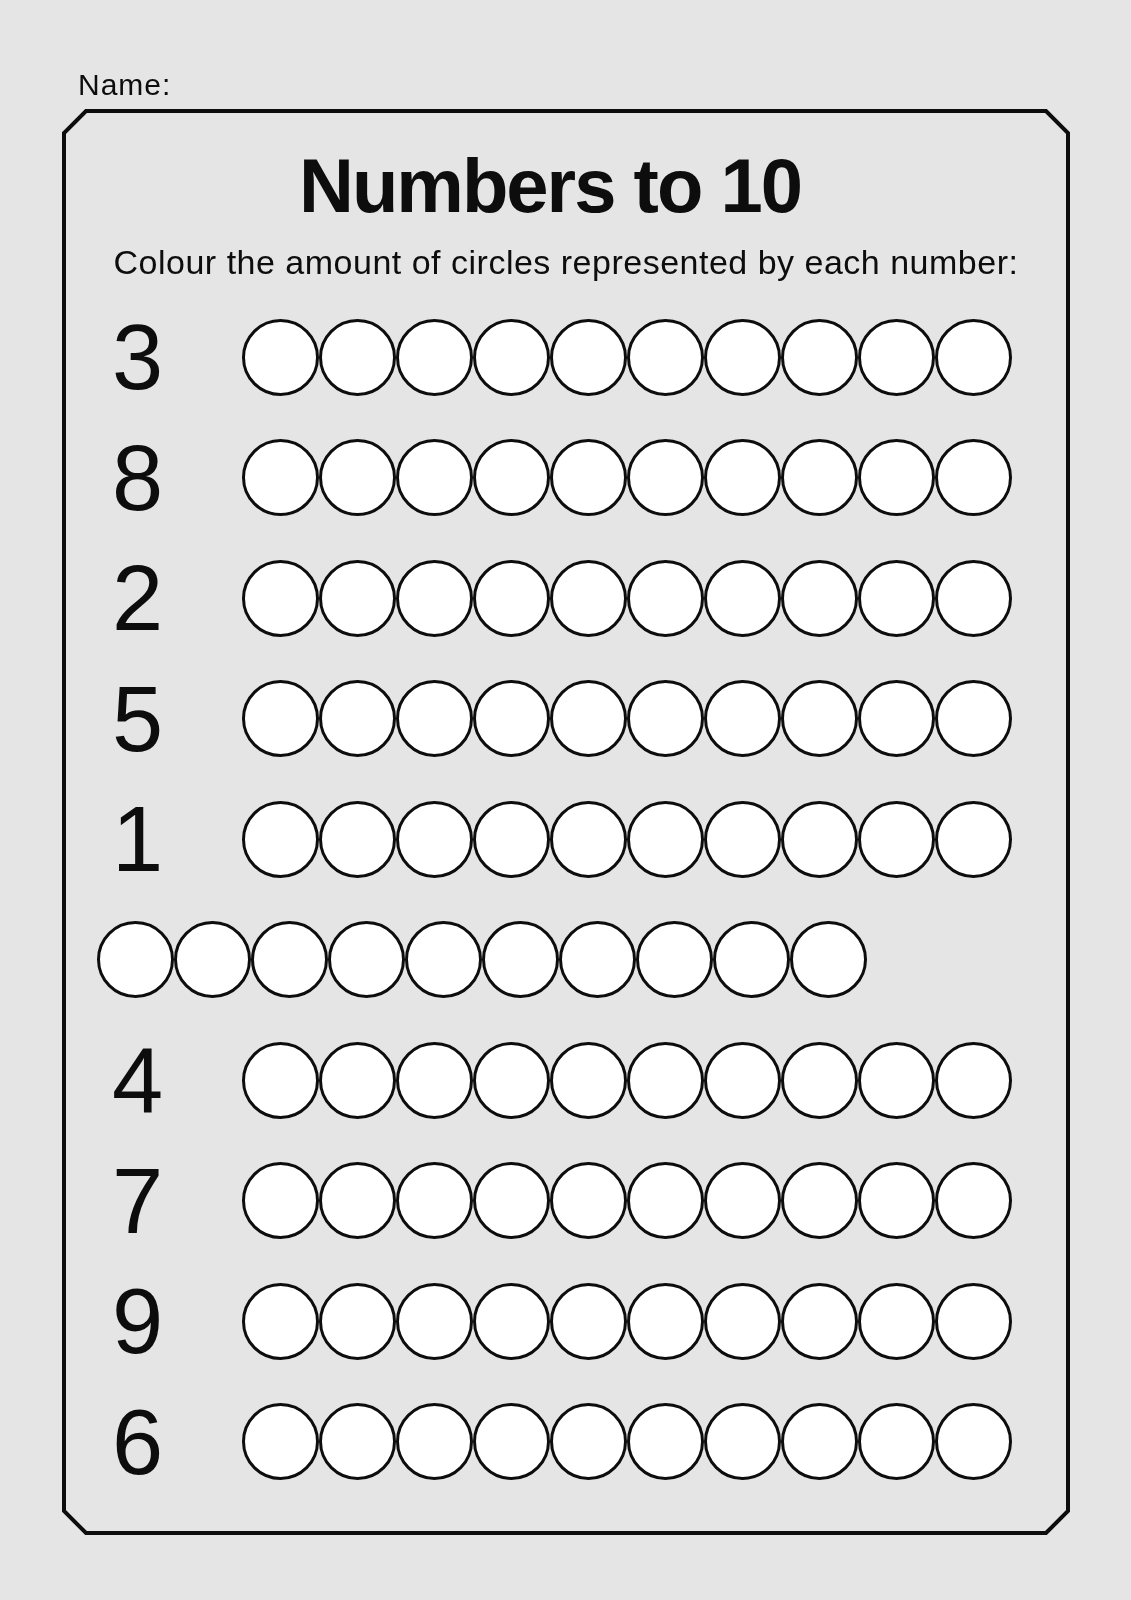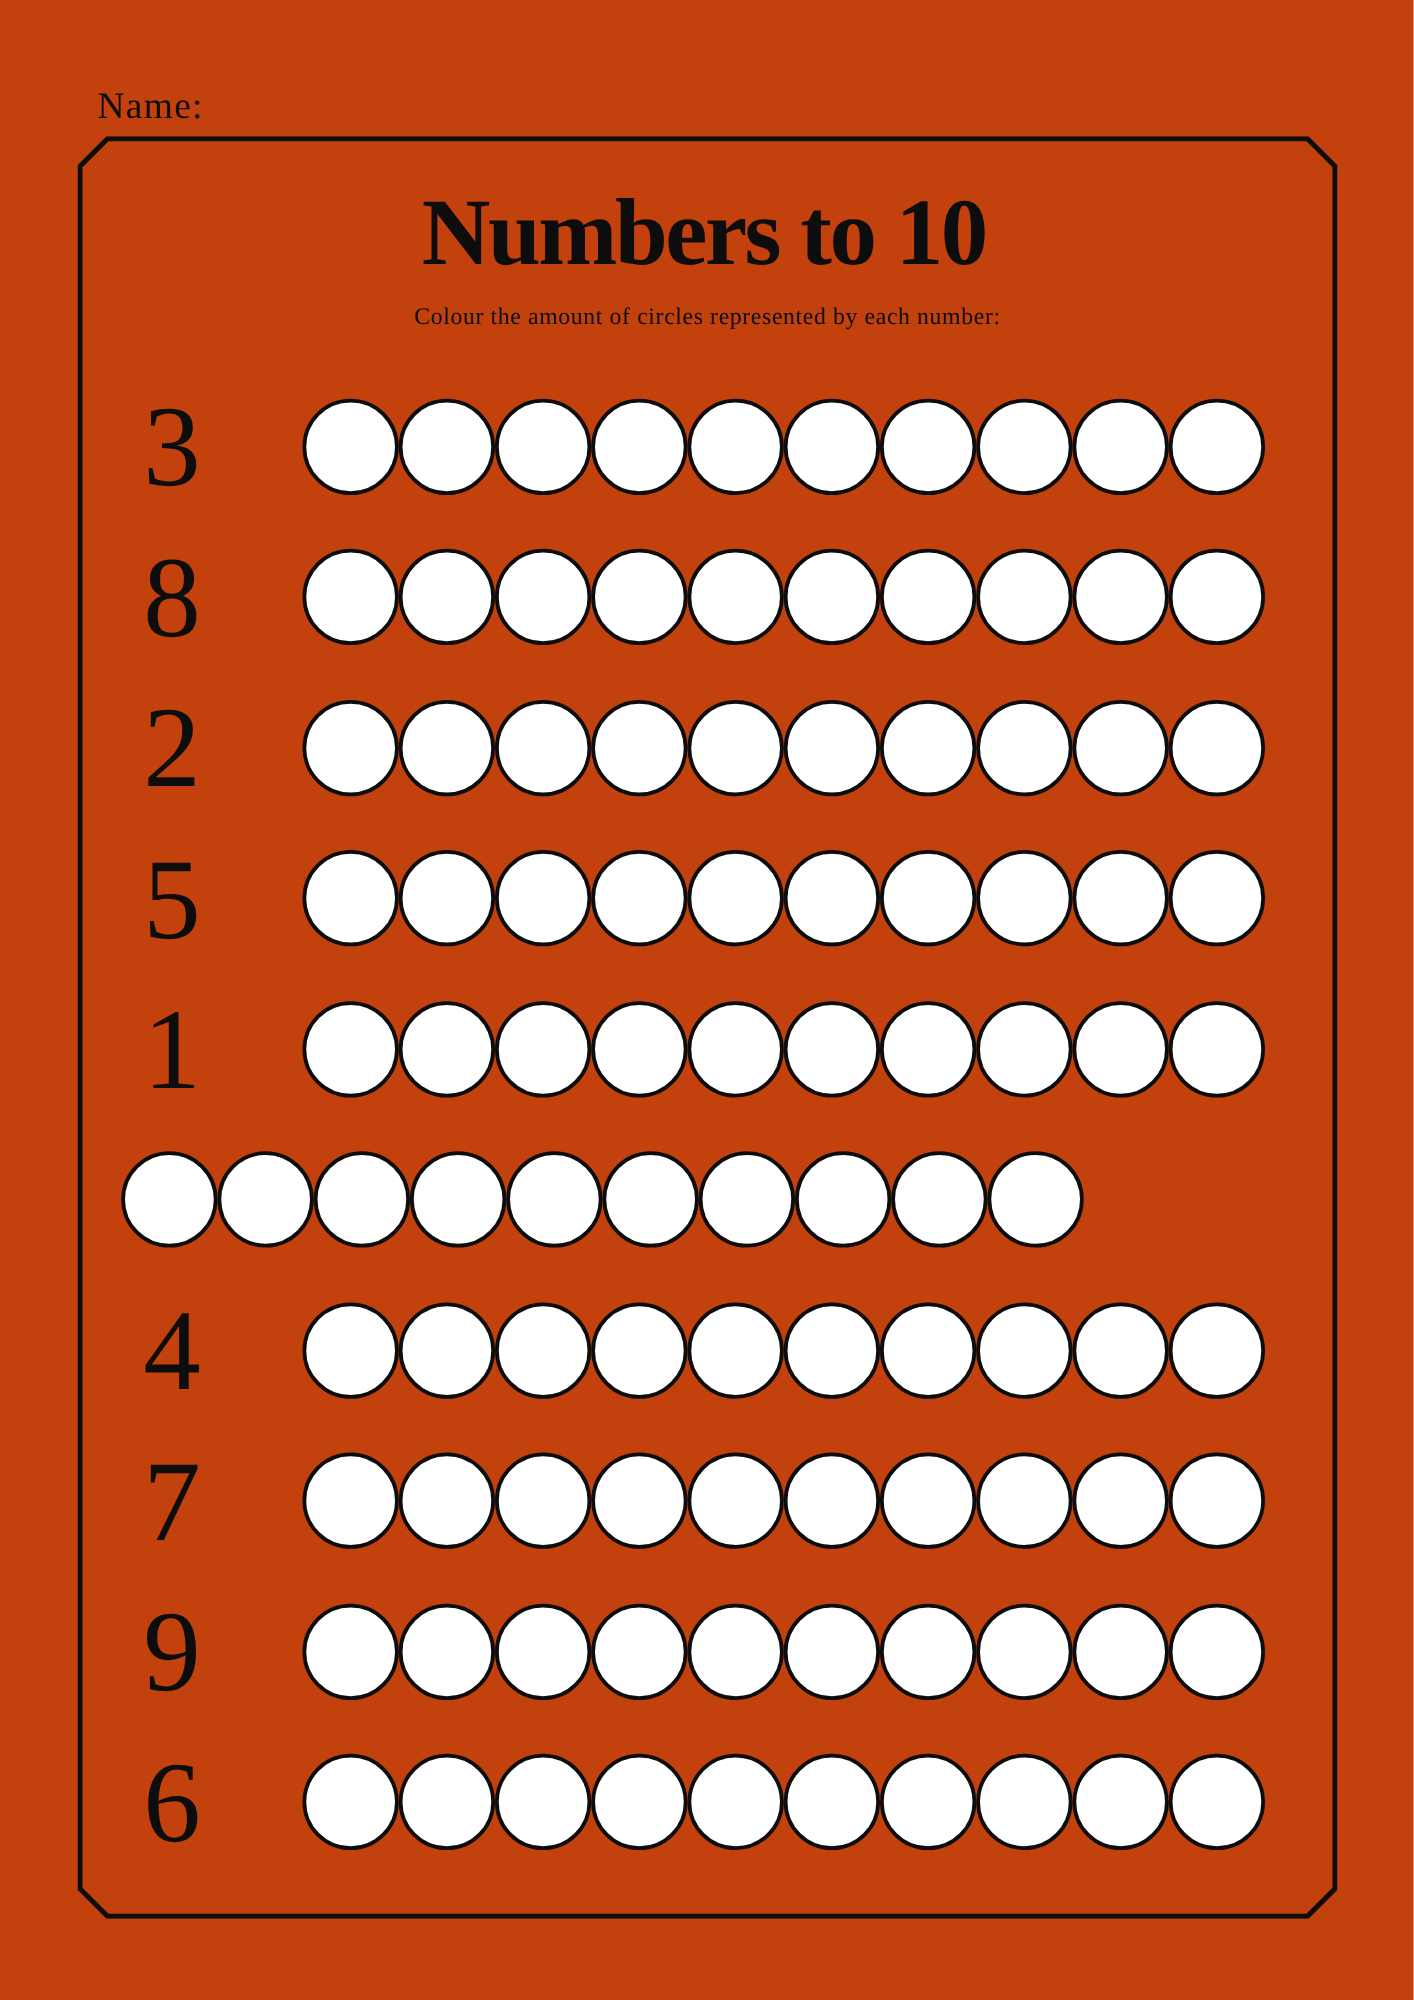--- a/index.html
+++ b/index.html
@@ -8,58 +8,57 @@
     height: 1600px;
     background: #ffffff;
     font-family: "Liberation Sans", sans-serif;
     color: #0d0d0d;
     overflow: hidden;
   }
   .page {
     position: relative;
     width: 1131px;
     height: 1600px;
-    background: #c2410c;
-    font-family: Liberation Serif, serif;
+    background: #e5e5e5;
   }
   .name-label {
     position: absolute;
     left: 78px;
     top: 68px;
     font-size: 30px;
     letter-spacing: 1px;
     color: #0d0d0d;
     font-weight: 400;
   }
   .frame-svg {
     position: absolute;
     left: 62px;
     top: 109px;
     width: 1008px;
     height: 1426px;
   }
   .title {
     position: absolute;
-    left: 61px;
+    left: 48px;
     top: 146px;
     width: 1004px;
     text-align: center;
     font-size: 76px;
     line-height: 80px;
     font-weight: 900;
     letter-spacing: -2px;
     color: #0d0d0d;
   }
   .instruction {
     position: absolute;
     left: 64px;
     top: 243px;
     width: 1004px;
     text-align: center;
-    font-size: 19px;
+    font-size: 34px;
     letter-spacing: 0.5px;
     font-weight: 400;
     color: #0d0d0d;
   }
   .rows {
     position: absolute;
     left: 64px;
     top: 297px;
     width: 1004px;
   }

